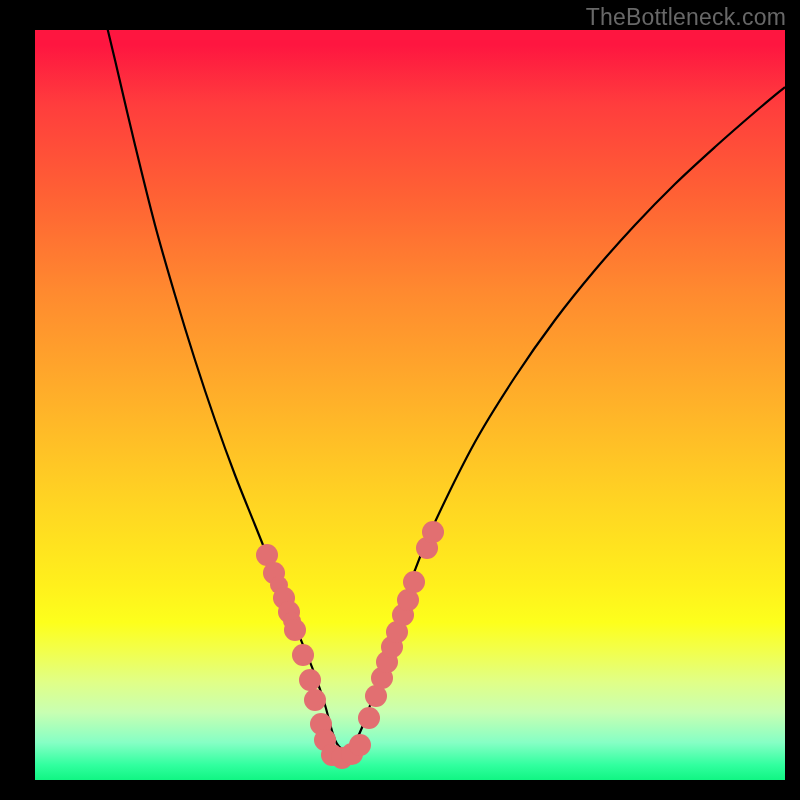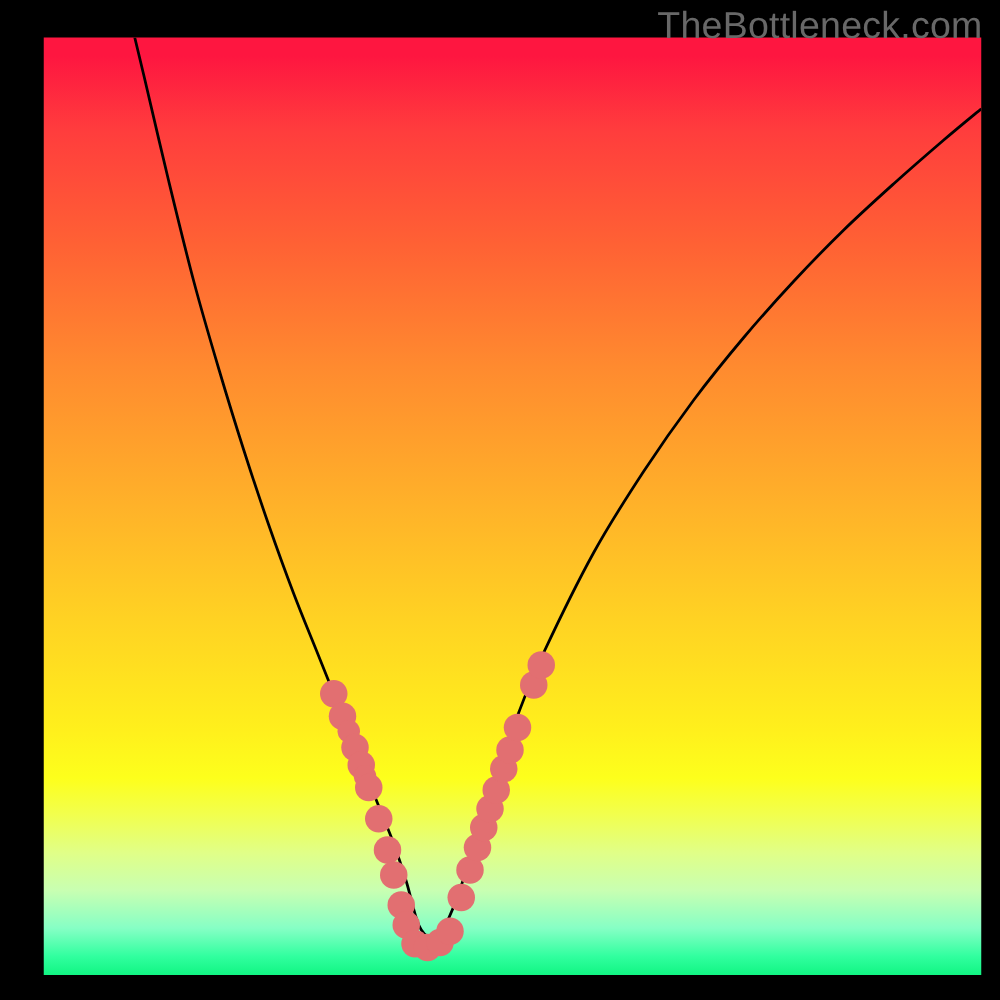--- a/index.html
+++ b/index.html
@@ -14,21 +14,21 @@
     position: relative;
     width: 800px;
     height: 800px;
     background: #000000;
   }
   .watermark {
     position: absolute;
     top: 4px;
     right: 14px;
     font-family: Arial, Helvetica, sans-serif;
-    font-size: 30px;
+    font-size: 23px;
     font-weight: 500;
     color: #686868;
     letter-spacing: 0.2px;
     z-index: 10;
   }
   .plot-area {
     position: absolute;
     left: 35px;
     top: 30px;
     width: 750px;

